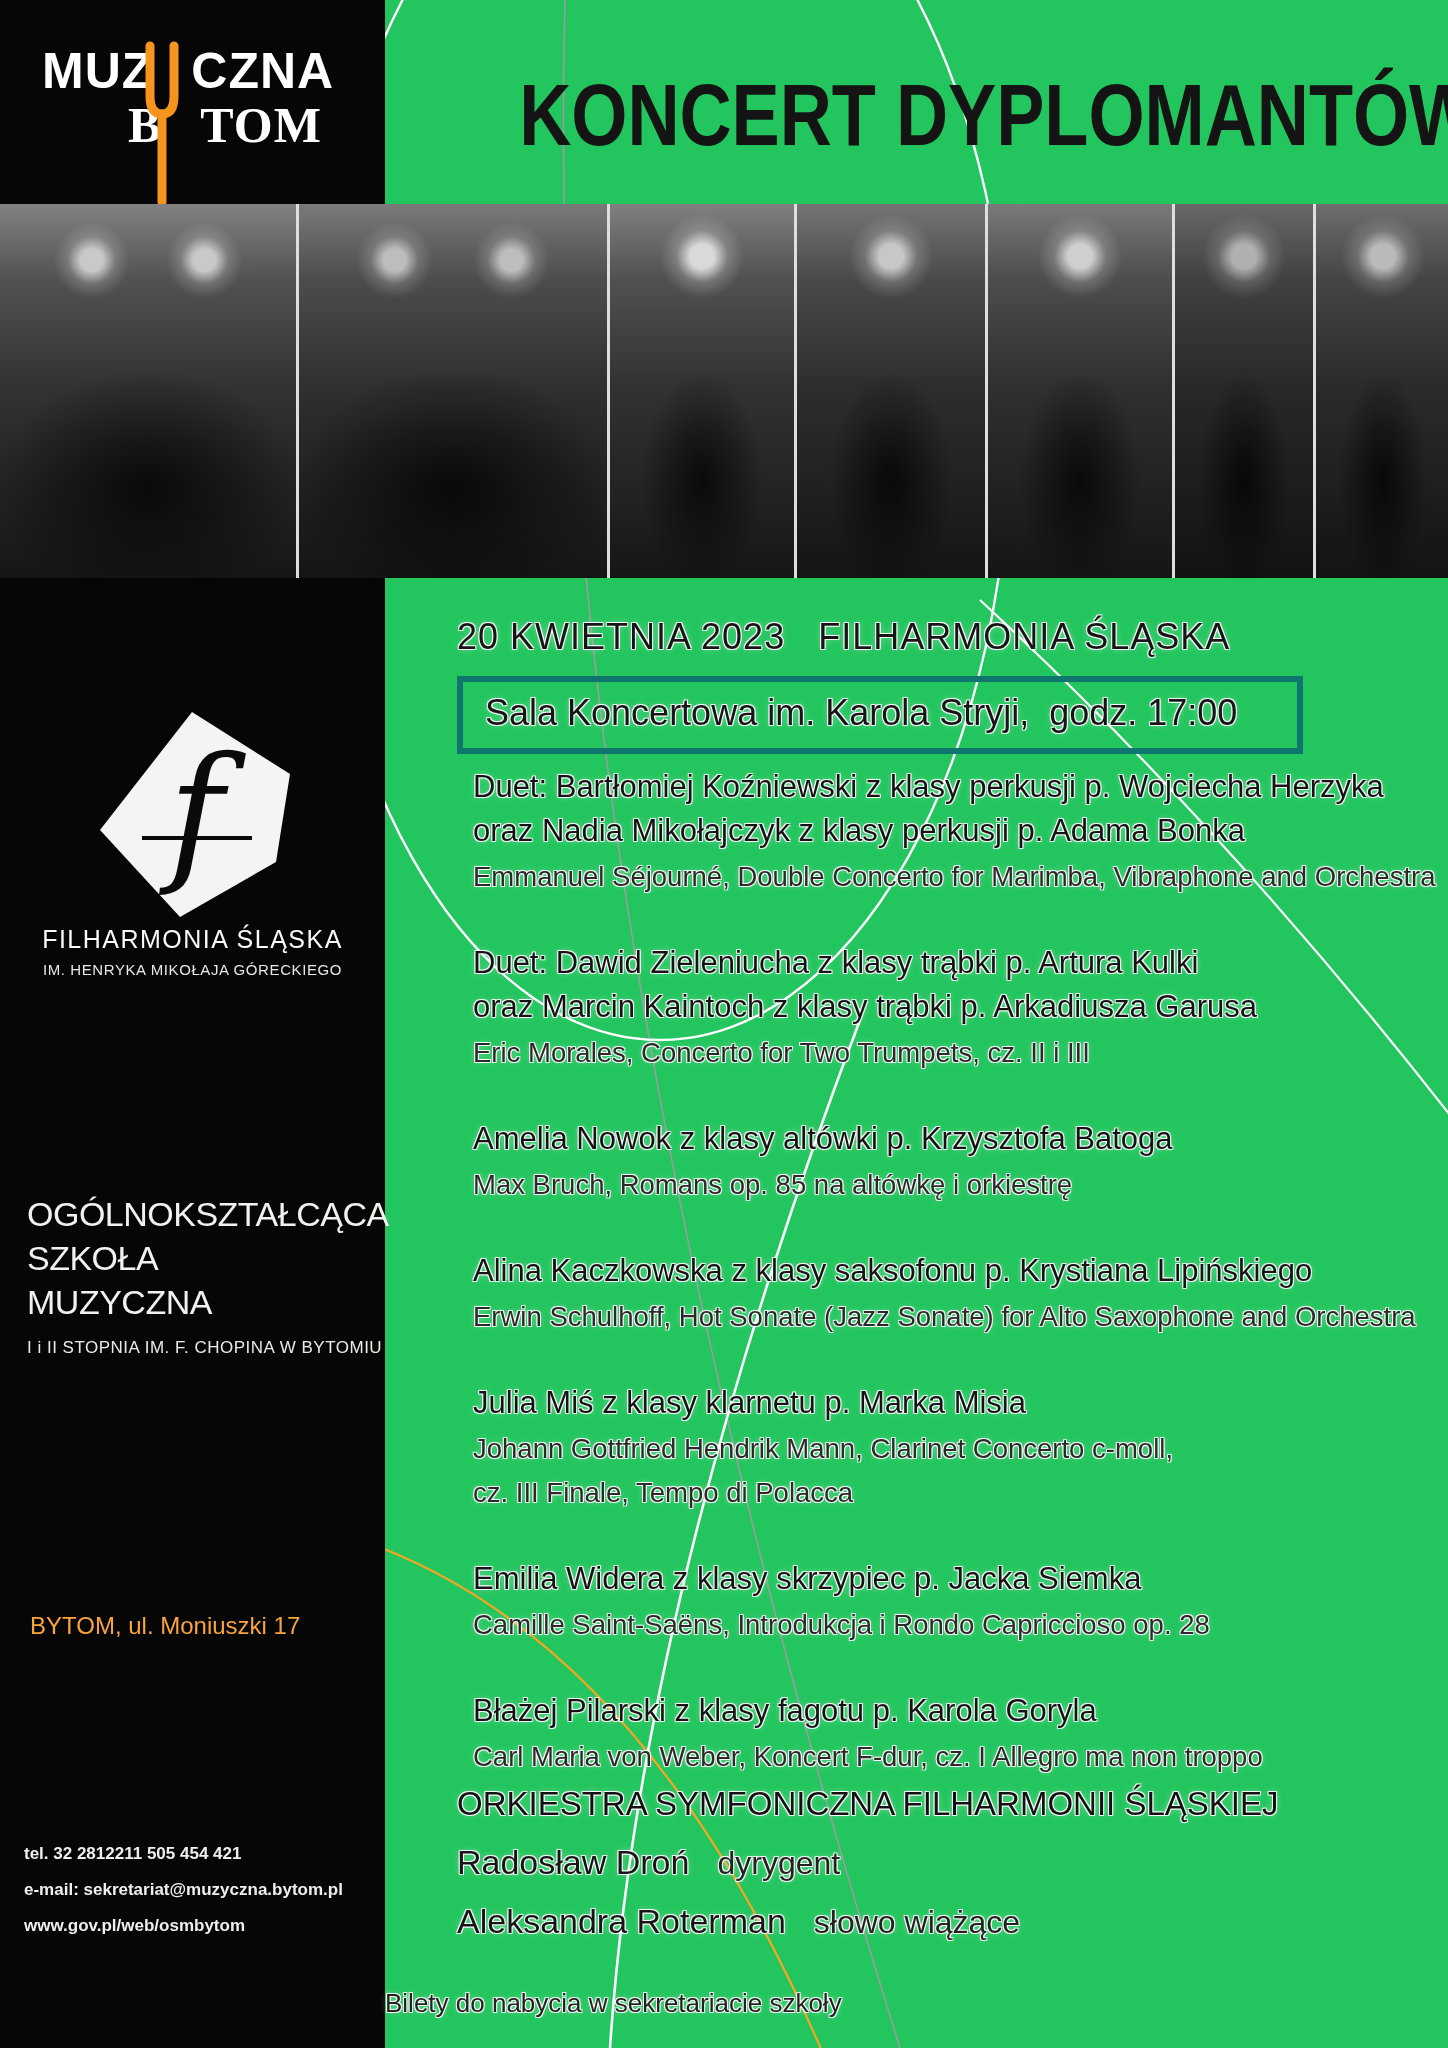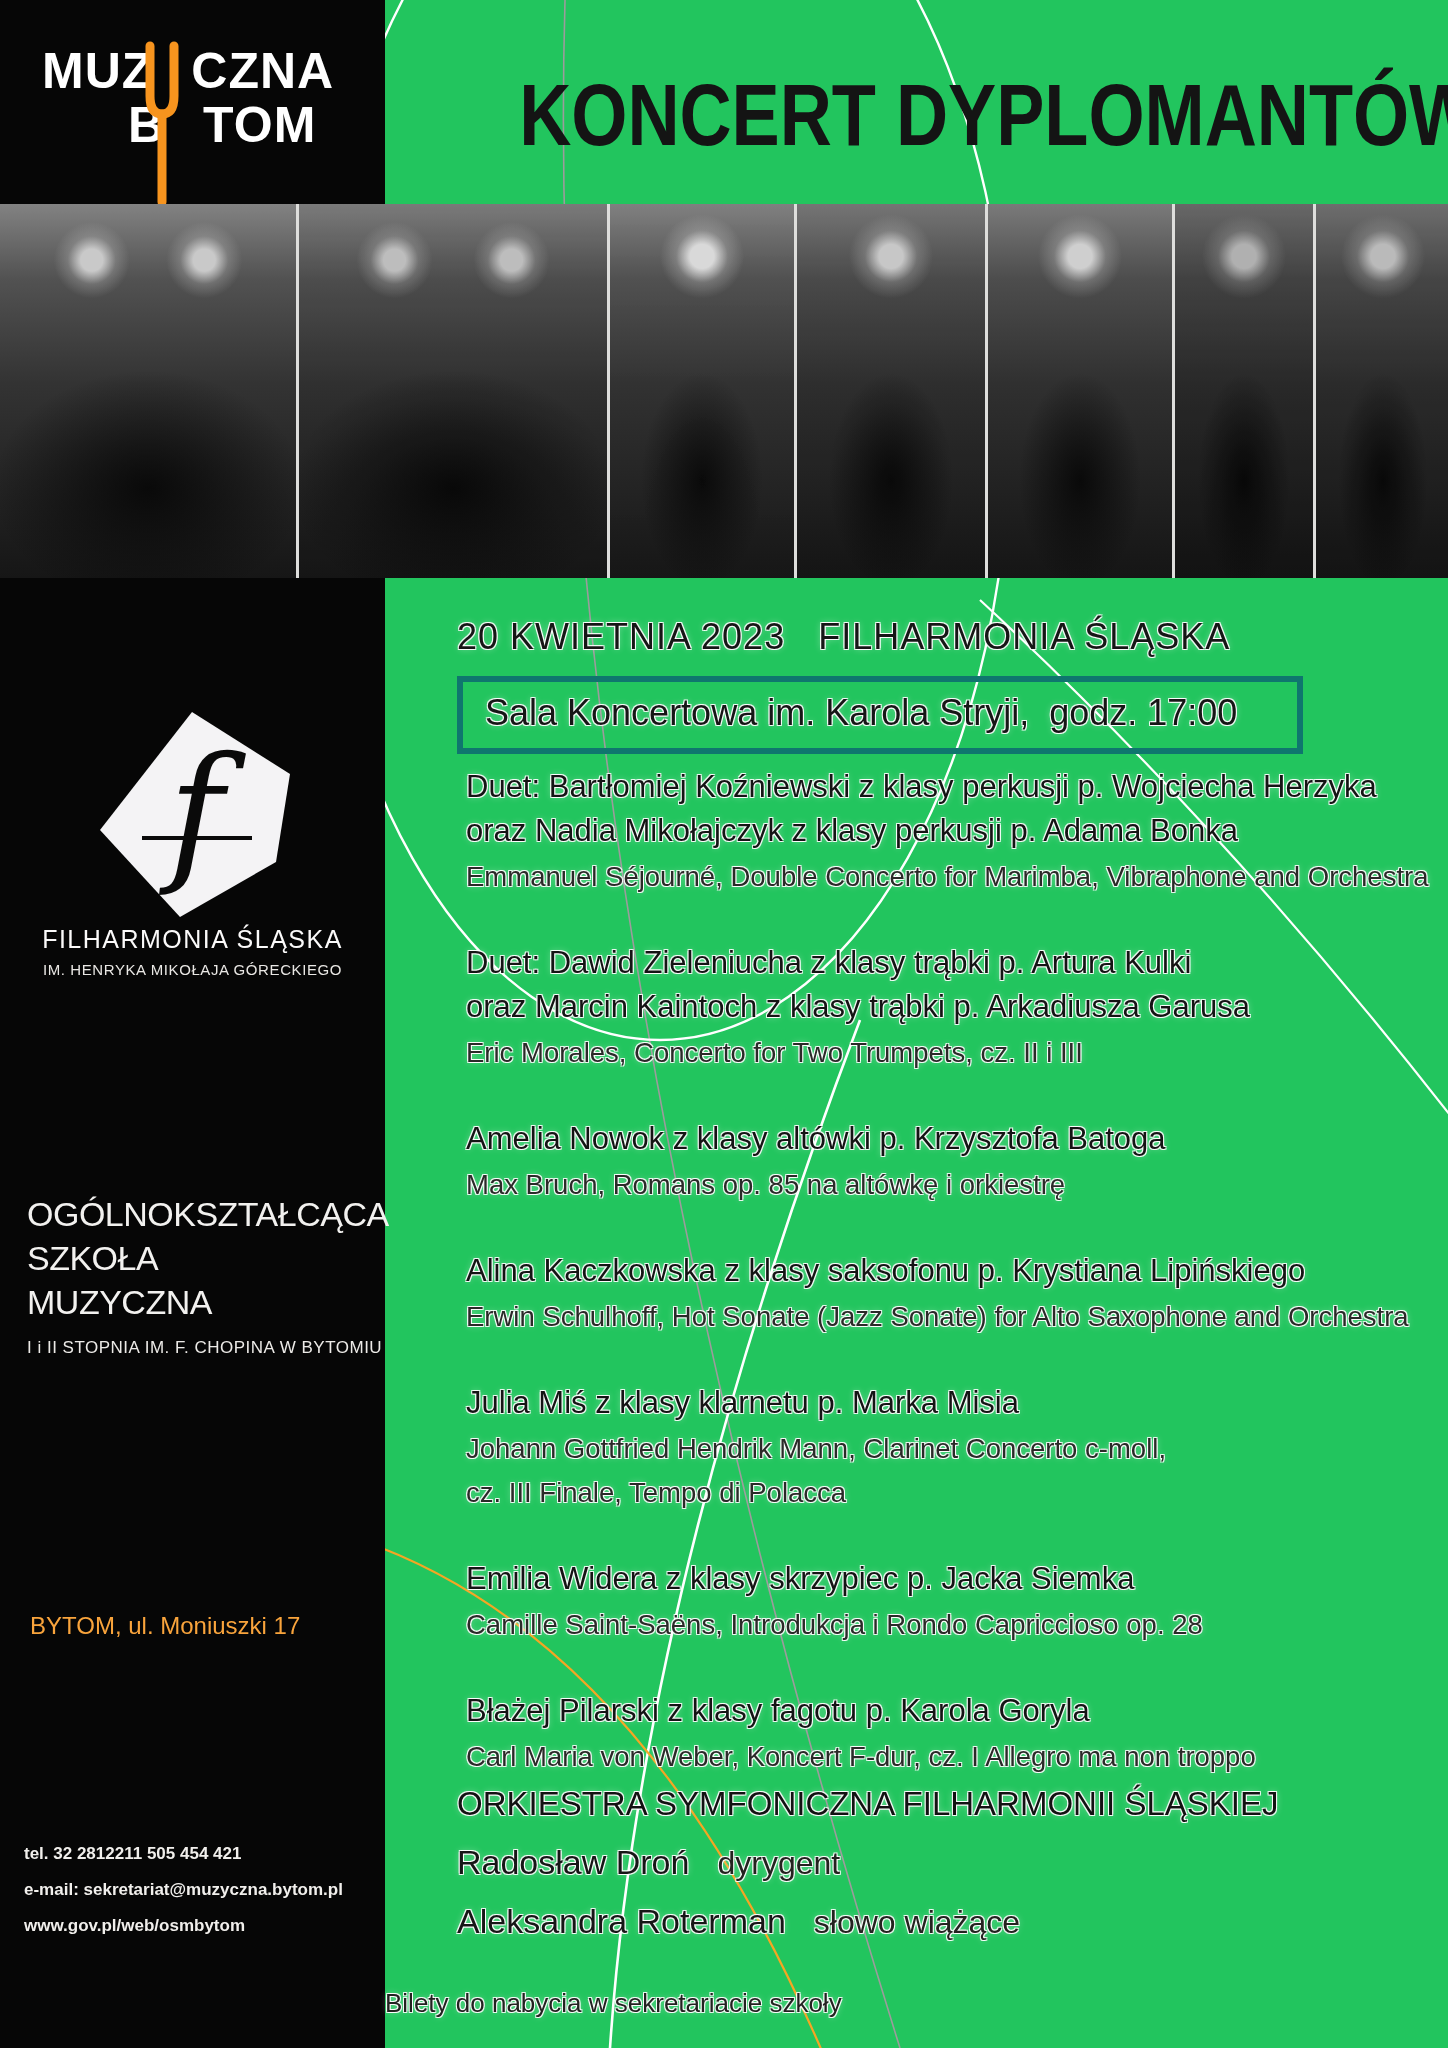--- a/index.html
+++ b/index.html
@@ -5,21 +5,21 @@
   html,body{margin:0;padding:0;background:#bdbcba;}
   .page{
     position:relative;width:1448px;height:2048px;overflow:hidden;
     background:#22c55e;font-family:"Liberation Sans",sans-serif;
   }
   
   .decor{position:absolute;inset:0;z-index:1;}
   
   .sidebar{position:absolute;left:0;top:0;width:385px;height:2048px;background:#060606;z-index:2;}
   .mlogo{position:absolute;left:42px;top:44px;color:#ffffff;font-weight:700;font-size:50px;letter-spacing:1px;line-height:54px;}
-  .mlogo .row2{margin-left:86px;}
+  .mlogo .row2{margin-left:86px;font-family:Liberation Serif, serif;}
   .mlogo .gap{display:inline-block;width:38px;}
   .fork{position:absolute;left:100px;top:-4px;width:40px;height:172px;}
   .flogo{position:absolute;left:100px;top:712px;width:190px;height:205px;}
   .phil-label{position:absolute;left:0;top:925px;width:385px;text-align:center;color:#fbfafa;font-size:25px;letter-spacing:1.5px;}
   .phil-sub{position:absolute;left:0;top:961px;width:385px;text-align:center;color:#e9e7e4;font-size:15px;letter-spacing:.6px;}
   .school{position:absolute;left:27px;top:1192px;color:#f2f1ef;font-size:34px;line-height:44px;letter-spacing:-0.5px;}
   .school-sub{position:absolute;left:27px;top:1338px;color:#eceae7;font-size:17px;letter-spacing:.5px;}
   .address{position:absolute;left:30px;top:1612px;color:#f9a43c;font-size:24px;}
   .contact{position:absolute;left:24px;top:1836px;color:#f1efec;font-size:17px;line-height:36px;font-weight:bold;}
   
@@ -39,21 +39,21 @@
   }
   
   .halo{text-shadow:-1px -1px 0 rgba(255,255,255,.85),1px -1px 0 rgba(255,255,255,.85),-1px 1px 0 rgba(255,255,255,.85),1px 1px 0 rgba(255,255,255,.85),0 0 7px rgba(255,255,255,.45);}
   .title-wrap{position:absolute;left:385px;top:64px;width:1227px;text-align:center;z-index:4;}
   .title{display:inline-block;transform:scaleX(.82);transform-origin:50% 50%;
     font-size:88px;font-weight:700;letter-spacing:0;color:#141414;white-space:nowrap;}
   .date-line{position:absolute;left:457px;top:616px;z-index:4;font-size:36px;letter-spacing:1px;color:#161616;white-space:pre-wrap;}
   .venue-box{position:absolute;left:457px;top:676px;z-index:4;display:inline-block;border:6px solid #0f766e;
     padding:10px 60px 14px 22px;font-size:36px;color:#161616;white-space:pre-wrap;}
   .program{position:absolute;left:457px;top:765px;width:965px;z-index:4;}
-  .entry{margin:0 0 44px 9px;}
+  .entry{margin:0 0 44px 16px;}
   .perf{font-size:31px;line-height:44px;color:#141414;white-space:nowrap;}
   .piece{font-size:27.5px;line-height:41px;color:#2a2a28;margin-top:3px;white-space:nowrap;}
   .finale{position:absolute;left:457px;top:1785px;z-index:4;}
   .orch{font-size:33px;letter-spacing:0;color:#121212;white-space:nowrap;}
   .person-line{margin-top:20px;font-size:34px;color:#161616;white-space:nowrap;}
   .person-line .role{margin-left:28px;font-size:32px;color:#23231f;}
   .tickets{position:absolute;left:385px;top:1988px;width:1063px;z-index:4;font-size:26px;color:#222220;}
 </style>
 </head>
 <body>

